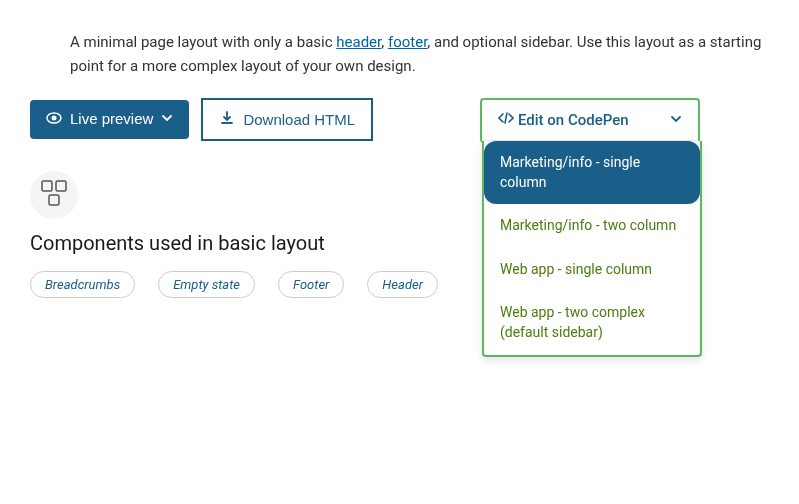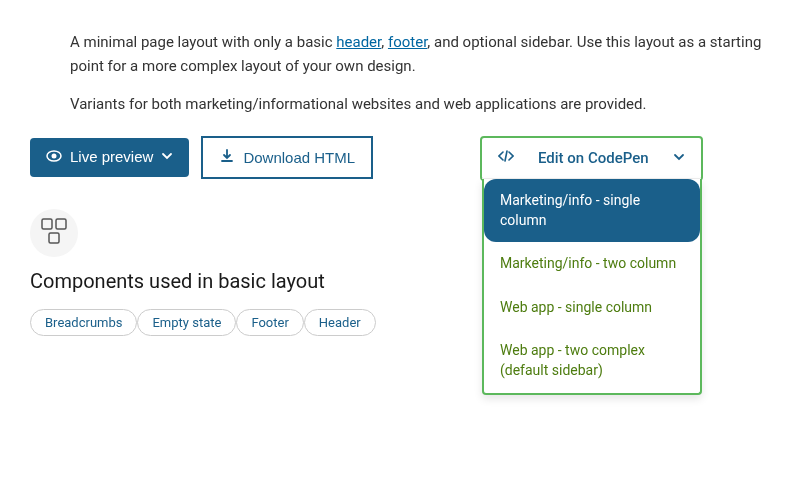--- a/index.html
+++ b/index.html
@@ -99,21 +99,21 @@
       left: 450px;
       border: 2px solid #5cb85c;
       border-radius: 4px;
       background: #fff;
       min-width: 220px;
     }
 
     .dropdown-header {
       display: flex;
       align-items: center;
-      gap: 24px;
+      gap: 4px;
       padding: 10px 16px;
       font-size: 15px;
       font-weight: 500;
       cursor: pointer;
       color: #1a5f8a;
       border-bottom: 1px solid #eee;
     }
 
     .chevron-icon {
       margin-left: auto;
@@ -136,22 +136,23 @@
 
     .components-heading {
       font-size: 20px;
       font-weight: 400;
       color: #1a1a1a;
       margin-bottom: 16px;
     }
 
     .tags-row {
       display: flex;
-      gap: 0;
+      gap: 23px;
       flex-wrap: wrap;
+      font-style: italic;
     }
 
     .tag {
       border: 1px solid #ccc;
       border-radius: 20px;
       padding: 5px 14px;
       font-size: 13px;
       color: #1a5f8a;
       cursor: pointer;
       background: #fff;
@@ -162,23 +163,20 @@
     .download-icon { display: inline-block; }
     .code-icon { display: inline-block; }
     .boxes-icon { display: inline-block; }
   </style>
 </head>
 <body>
 
 <div class="description">
   <p>
     <span>A minimal page layout with only a basic </span><a href="#">header</a><span>, </span><a href="#">footer</a><span>, and optional sidebar. Use this layout as a starting point for a more complex layout of your own design.</span>
-  </p>
-  <p>
-    <span>Variants for both marketing/informational websites and web applications are provided.</span>
   </p>
 </div>
 
 <div class="button-row">
   <button class="btn-primary">
     <span class="eye-icon">
       <svg width="16" height="16" viewBox="0 0 16 16" fill="none" xmlns="http://www.w3.org/2000/svg">
         <ellipse cx="8" cy="8" rx="7" ry="5" stroke="white" stroke-width="1.5"></ellipse>
         <circle cx="8" cy="8" r="2.5" fill="white"></circle>
       </svg>

